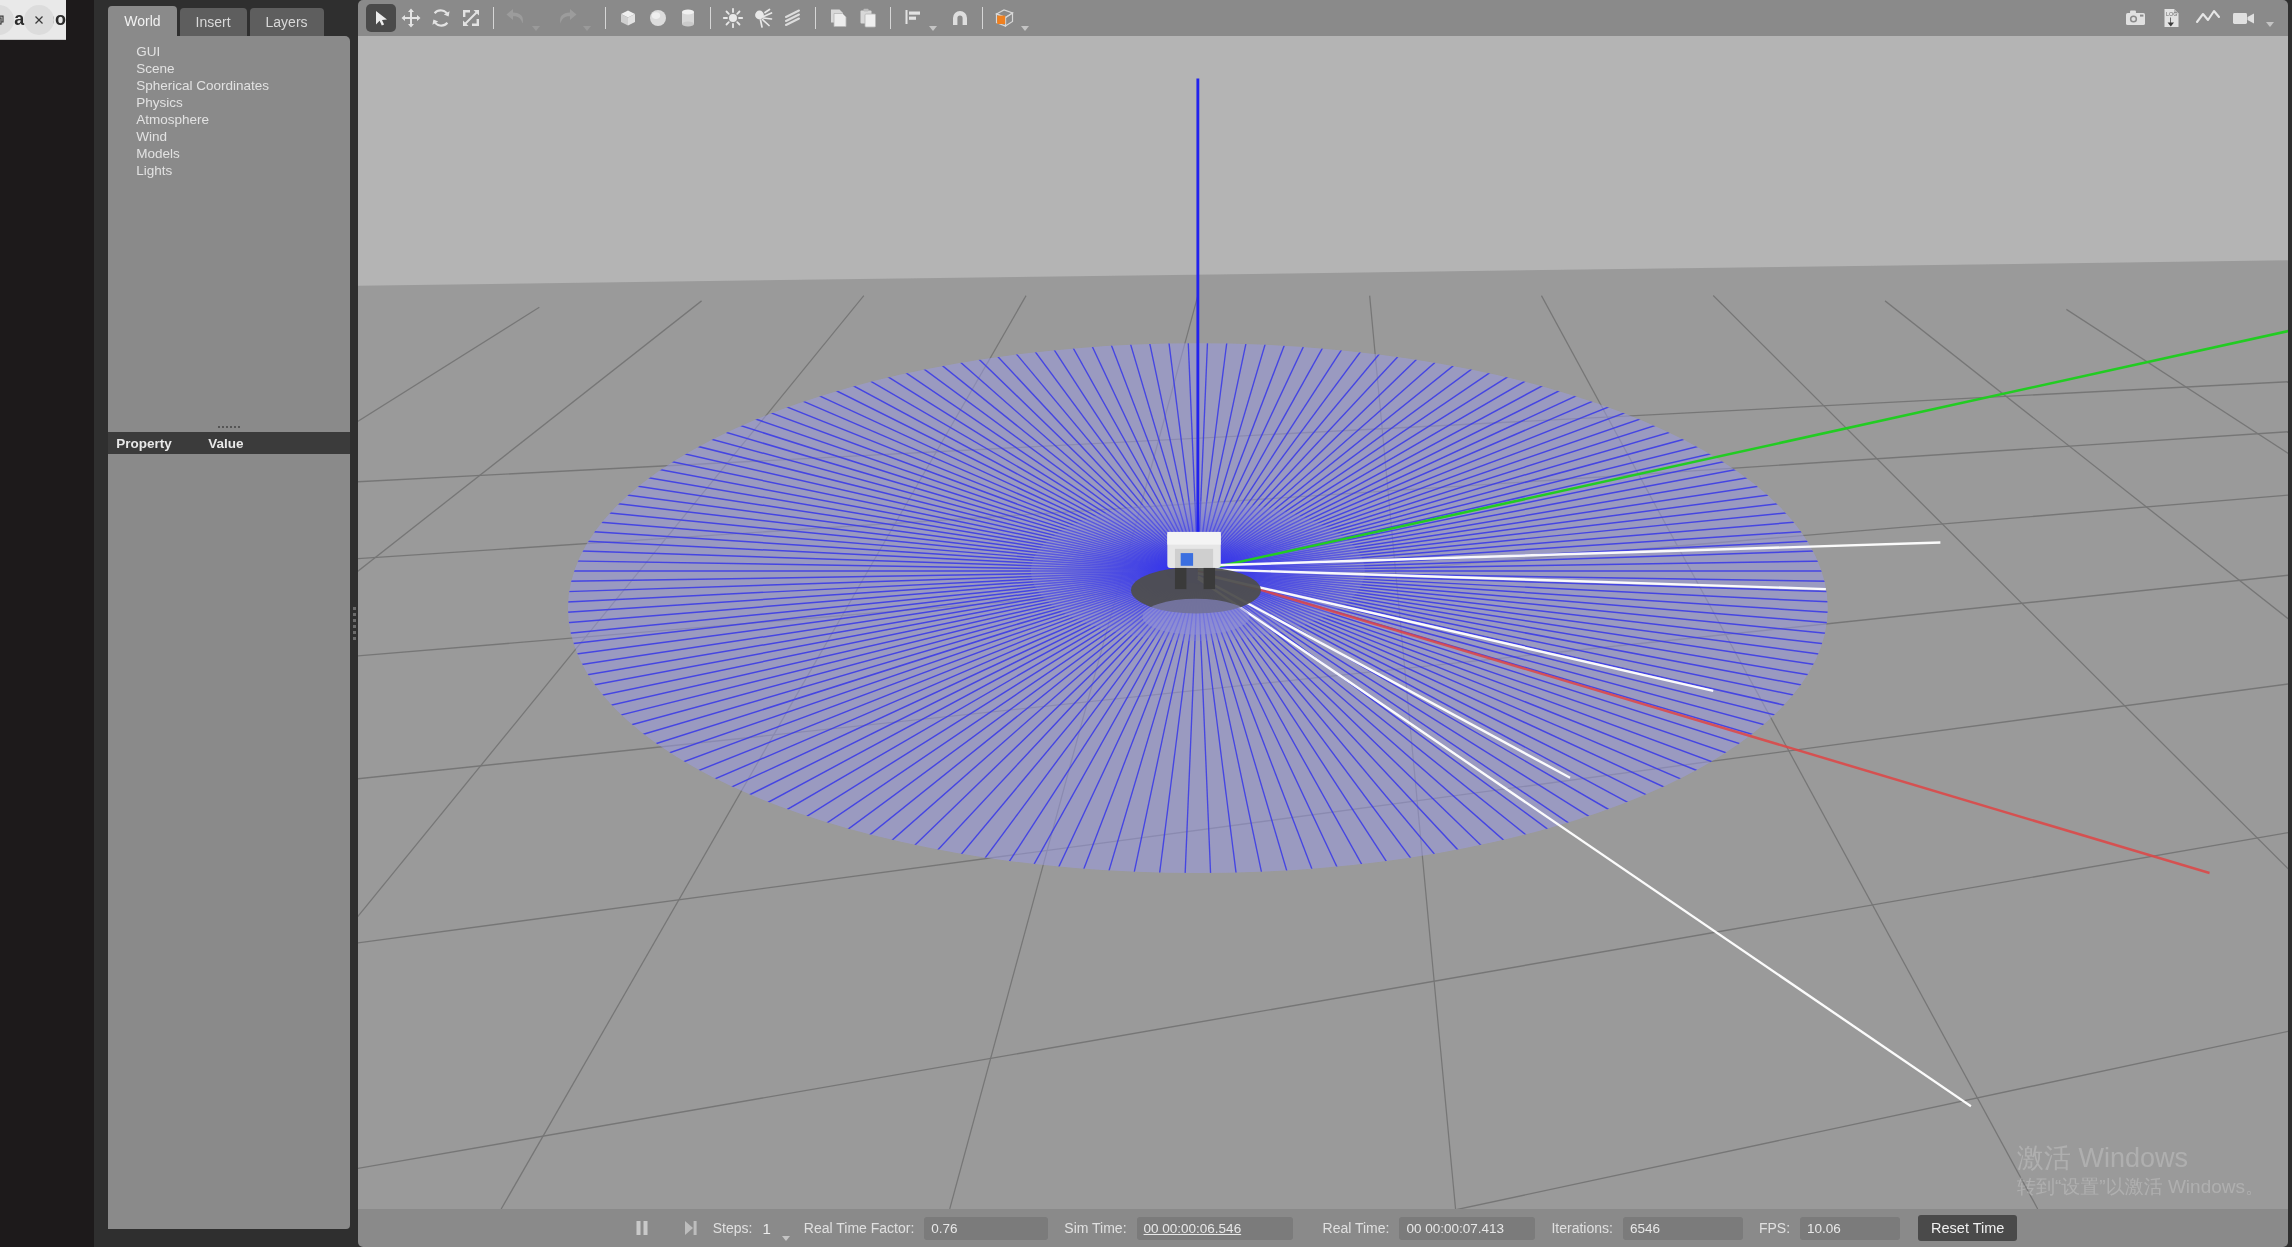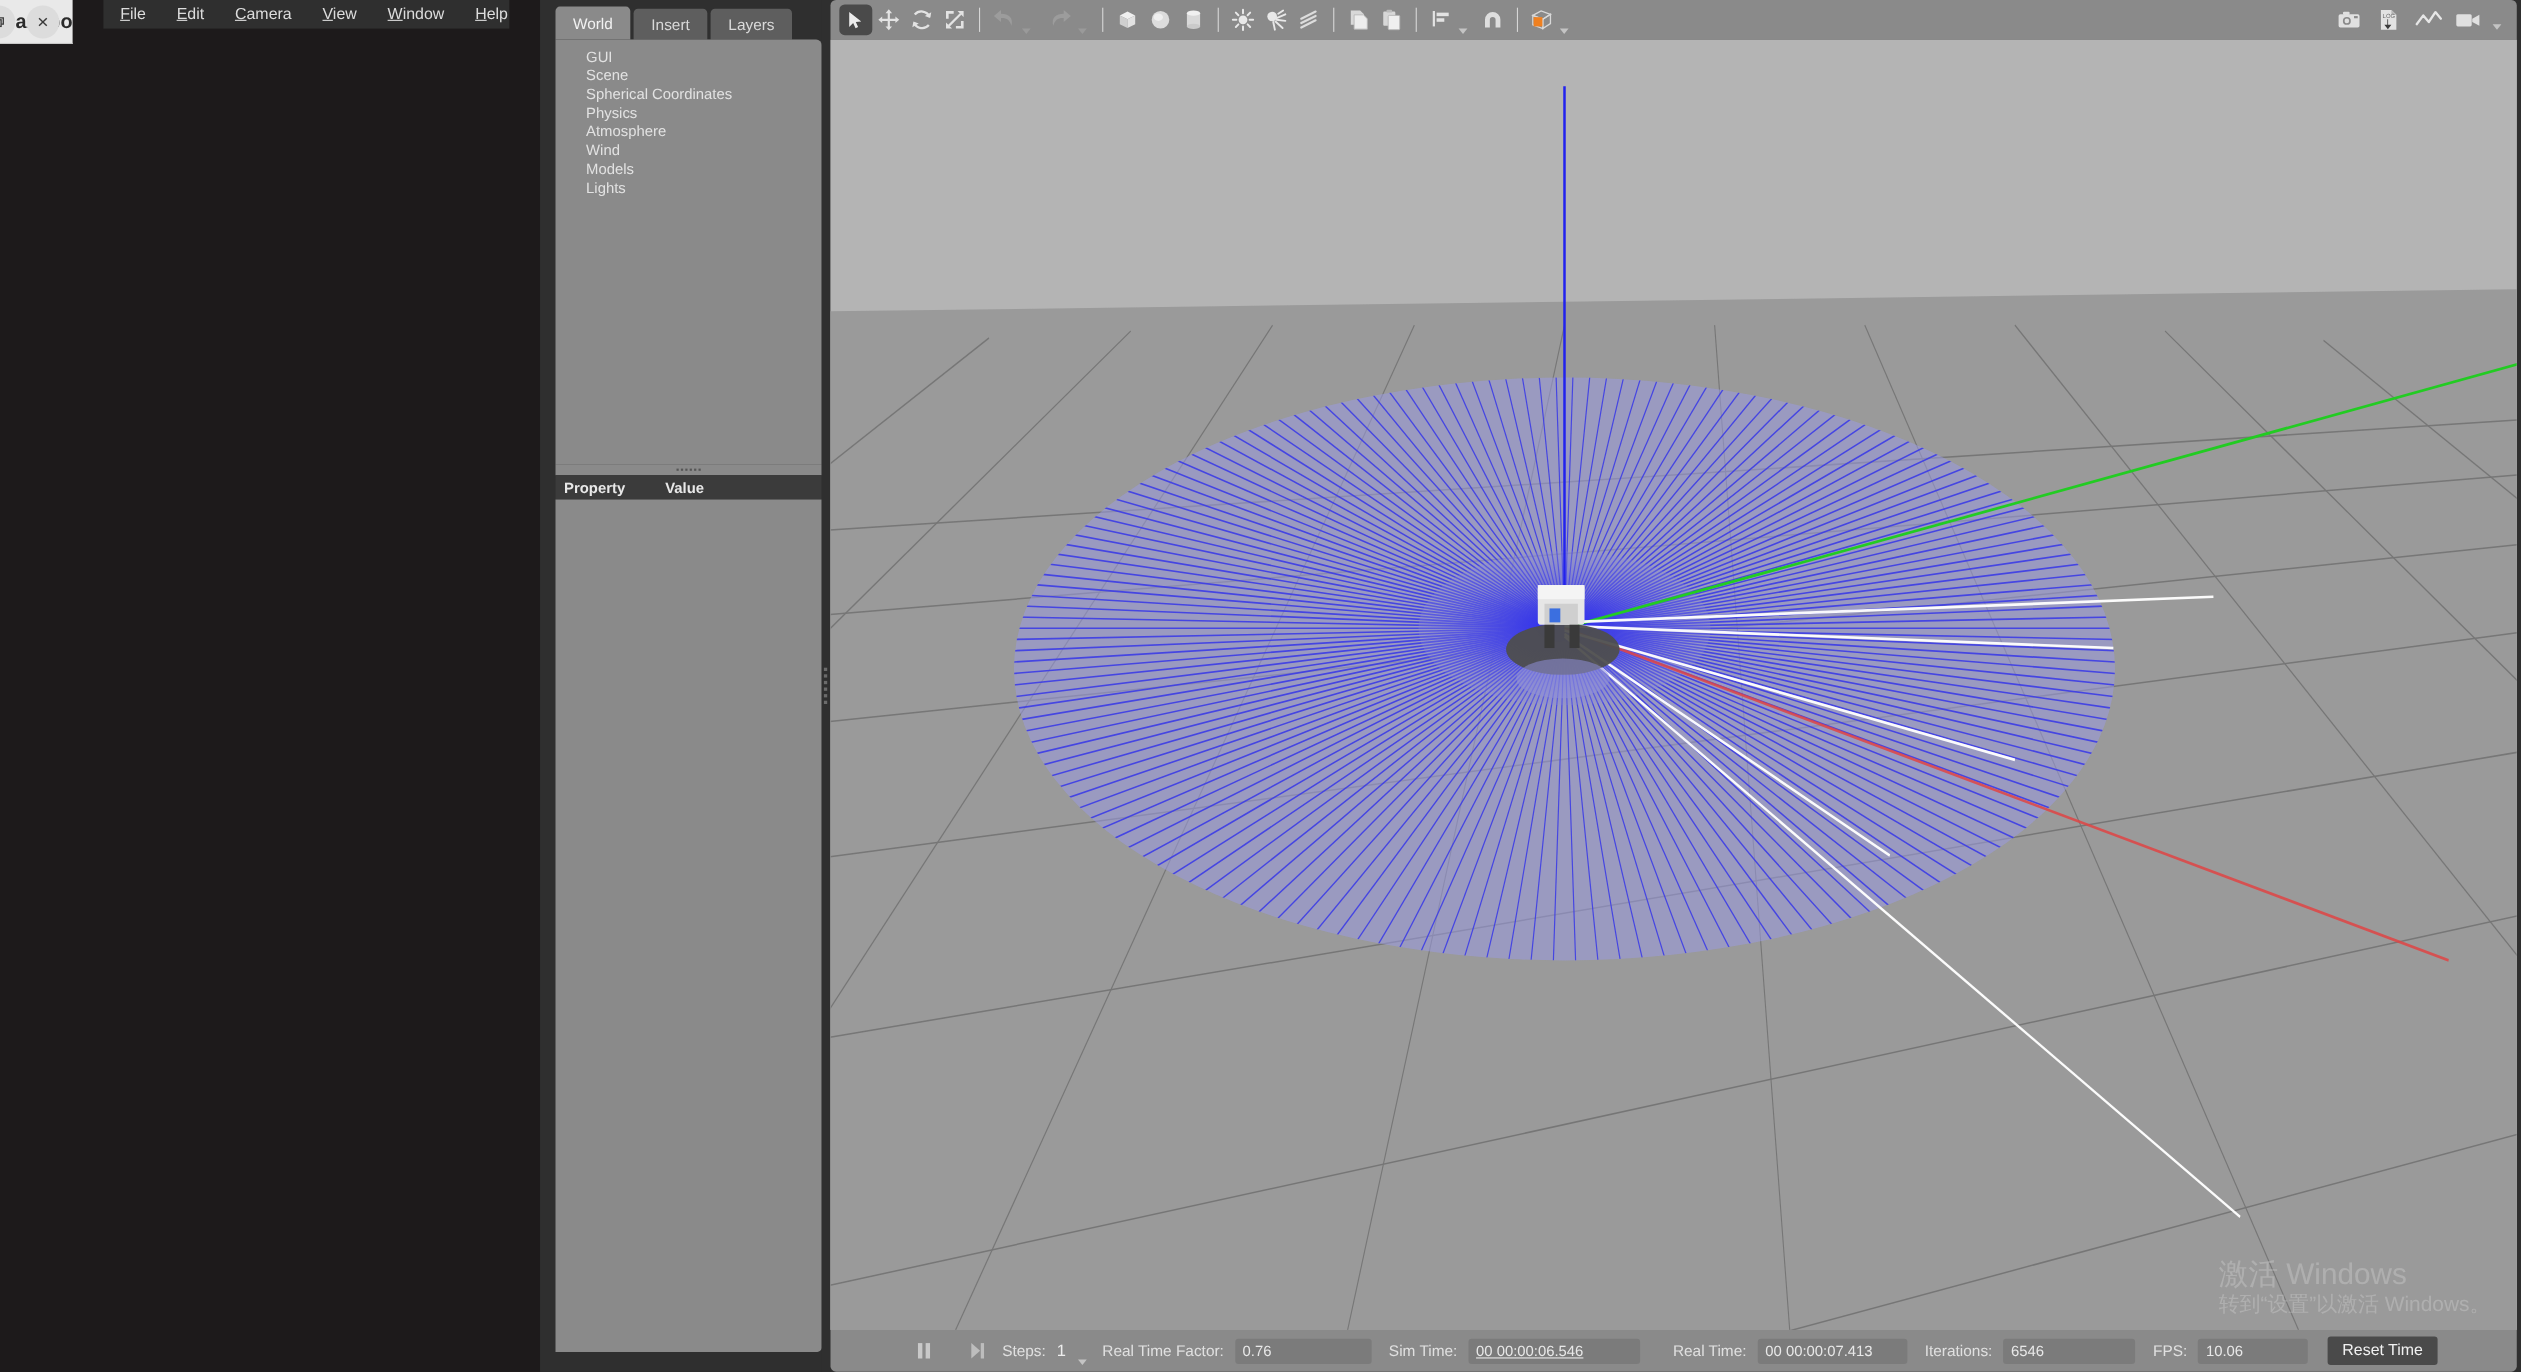--- a/index.html
+++ b/index.html
@@ -220,28 +220,20 @@
       </div>
       <div class="win-btn">
         <svg width="14" height="14" viewBox="0 0 14 14">
           <line x1="3.5" y1="3.5" x2="10.5" y2="10.5" stroke="#3a3a3a" stroke-width="1.3"></line>
           <line x1="10.5" y1="3.5" x2="3.5" y2="10.5" stroke="#3a3a3a" stroke-width="1.3"></line>
         </svg>
       </div>
     </div>
   </div>
 
-  <div class="menubar">
-    <div class="menu-item"><u>F</u>ile</div>
-    <div class="menu-item"><u>E</u>dit</div>
-    <div class="menu-item"><u>C</u>amera</div>
-    <div class="menu-item"><u>V</u>iew</div>
-    <div class="menu-item"><u>W</u>indow</div>
-    <div class="menu-item"><u>H</u>elp</div>
-  </div>
 
   <div class="body-row">
 
     <div class="left-panel">
       <div class="tabs">
         <div class="tab active">World</div>
         <div class="tab">Insert</div>
         <div class="tab">Layers</div>
       </div>
       <div class="tree-area">

